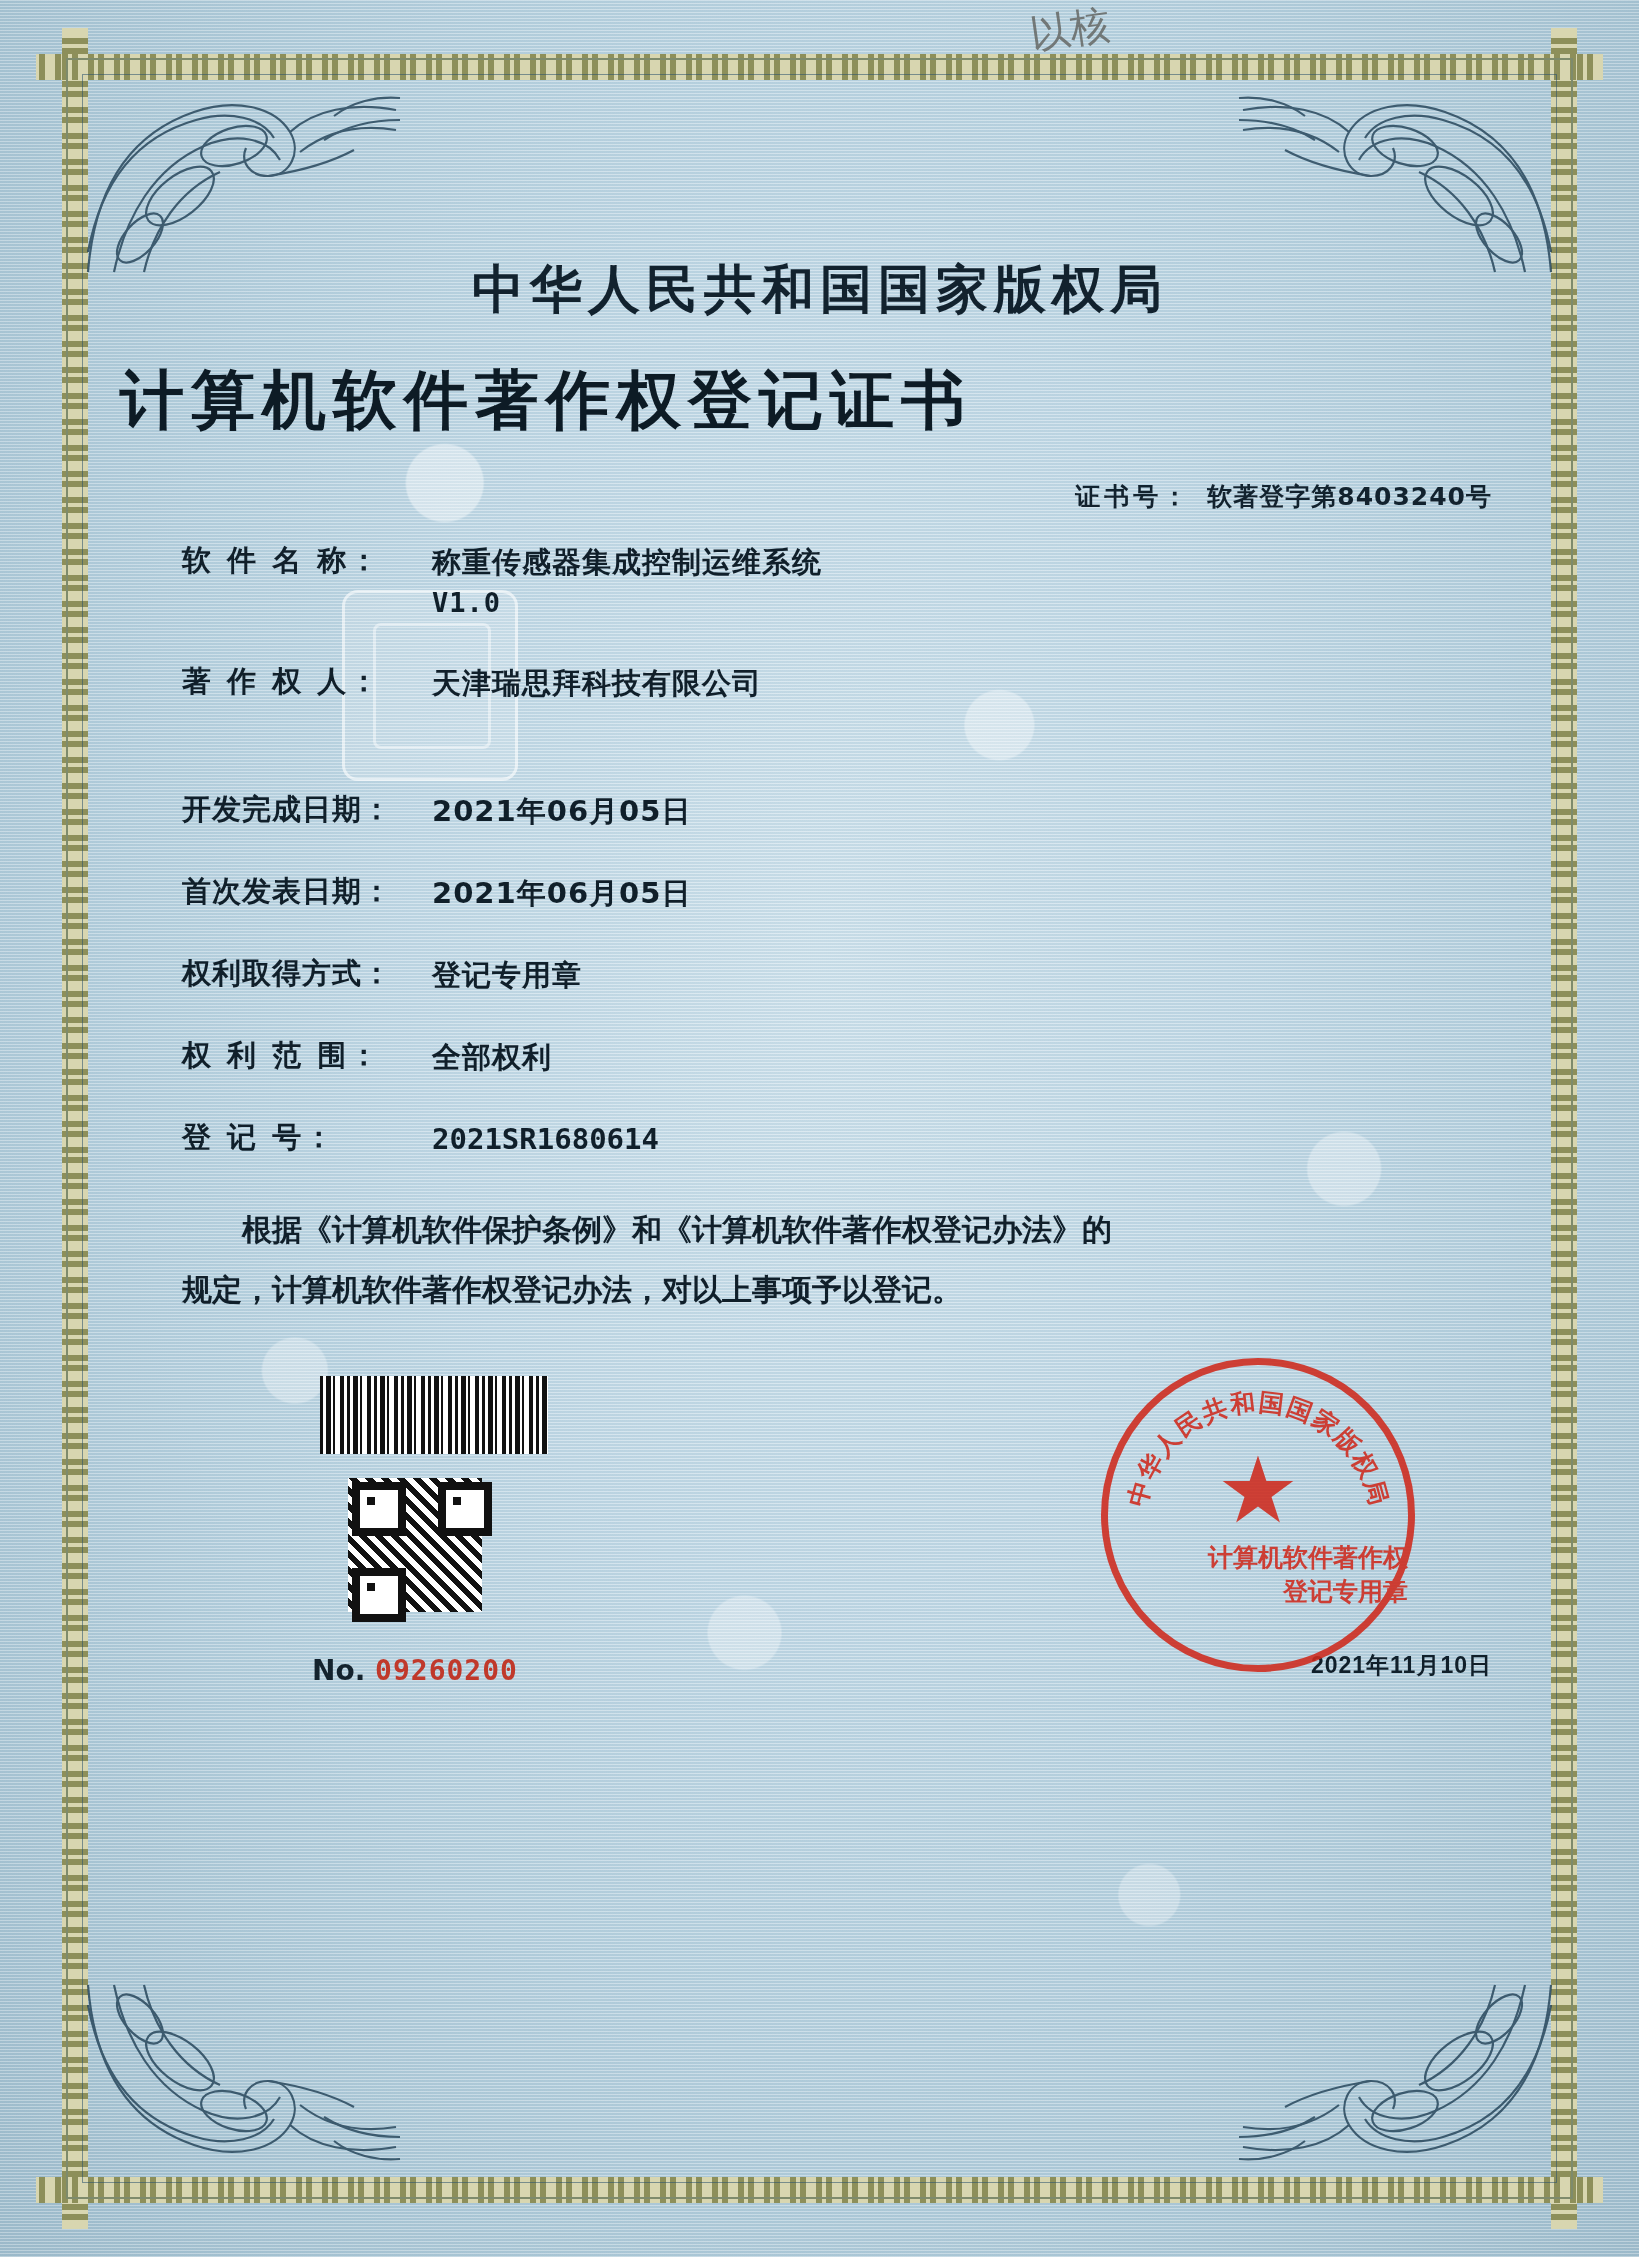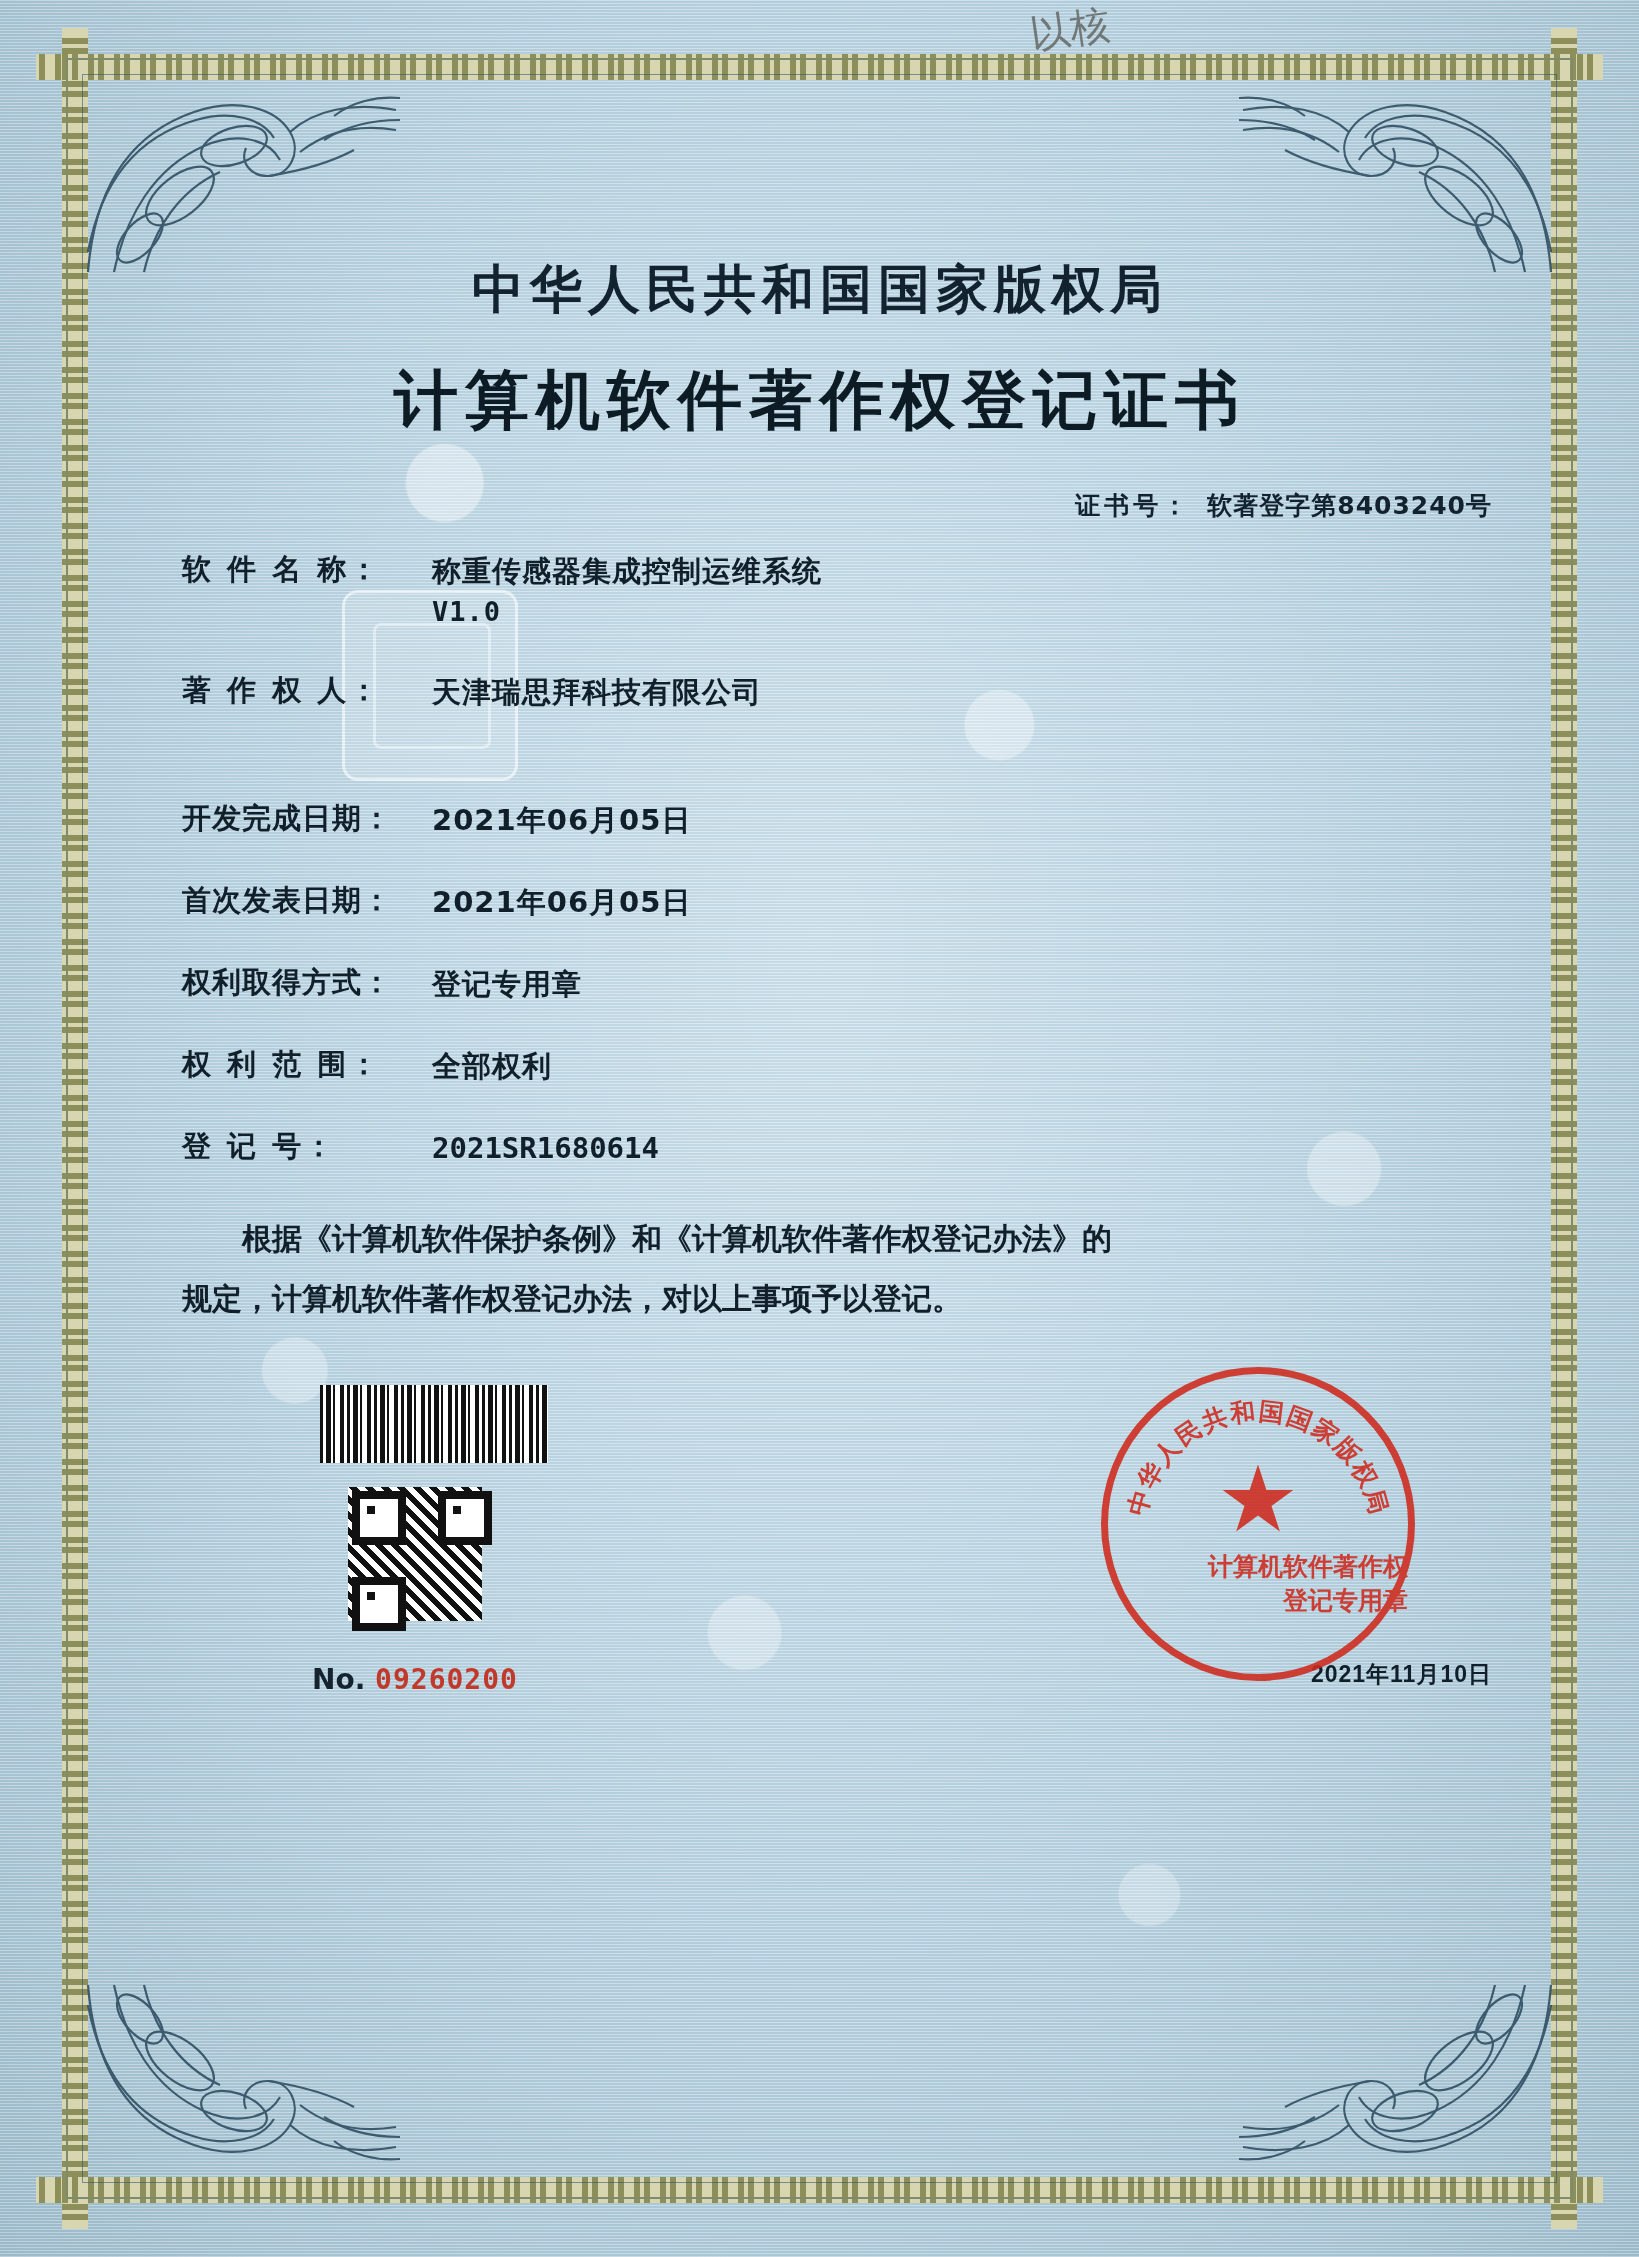--- a/index.html
+++ b/index.html
@@ -109,32 +109,31 @@
   .org-title {
     text-align: center;
     font-size: 52px;
     letter-spacing: 6px;
     color: #12222e;
     font-weight: 700;
     margin-top: 135px;
     font-family: "DejaVu Serif", serif;
   }
   .doc-title {
-    text-align: center;
     font-size: 64px;
     letter-spacing: 7px;
     color: #0d1b25;
     font-weight: 700;
     margin-top: 32px;
     font-family: "DejaVu Serif", serif;
   }
   .cert-no {
     text-align: right;
     padding-right: 28px;
-    margin-top: 45px;
+    margin-top: 36px;
     font-size: 25px;
     color: #12222e;
     font-weight: 700;
     letter-spacing: 1px;
     font-family: "DejaVu Sans", sans-serif;
   }
   .cert-no .label { letter-spacing: 4px; margin-right: 16px; }
 
   .fields { margin-top: 28px; padding-left: 62px; position: relative; }
   .field-row {

